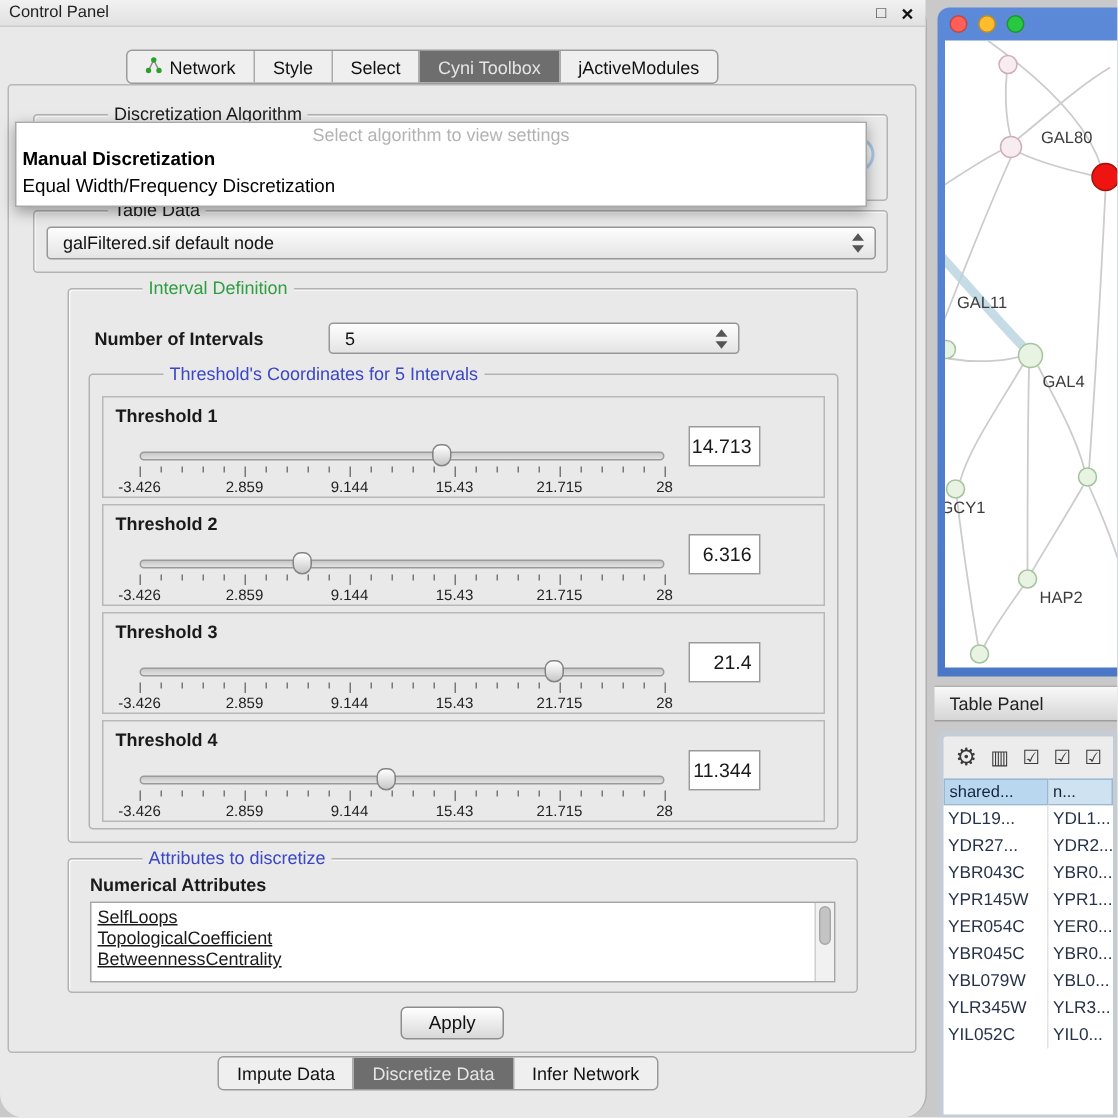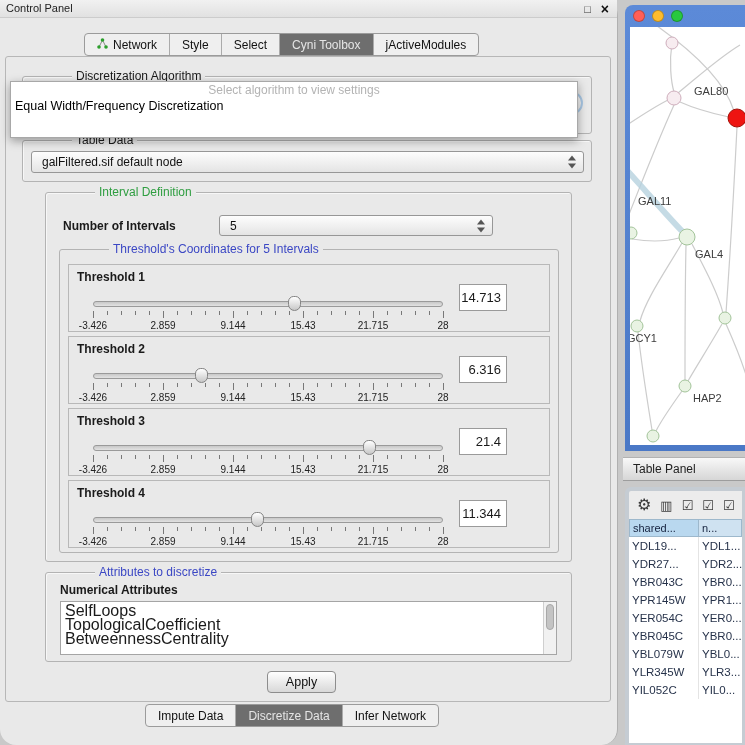--- a/index.html
+++ b/index.html
@@ -60,21 +60,21 @@
 .thumb{position:absolute;top:-5px;width:13px;height:15px;margin-left:-7px;background:linear-gradient(#ffffff,#c7c7c7);border:1px solid #848484;border-radius:6px 6px 7px 7px;}
 .ticks{position:absolute;left:0;right:0;top:10px;height:8px;}
 .ticks i{position:absolute;width:1px;background:#787878;top:0;}
 .ticks i.mi{height:4px;}
 .ticks i.ma{height:7px;}
 .scale{position:absolute;left:0;right:0;top:19px;height:12px;font-size:10px;color:#222;}
 .scale span{position:absolute;transform:translateX(-50%);white-space:nowrap;}
 .value-box{position:absolute;right:42px;top:19px;width:48px;height:27px;background:#fff;border:1px solid #9a9a9a;font-size:13px;text-align:right;line-height:25px;padding-right:5px;}
 
 #num-attr-label{position:absolute;left:14px;top:10px;font-weight:bold;font-size:12px;}
-#attr-list{position:absolute;left:14px;top:28px;right:14px;height:54px;background:#fff;border:1px solid #a5a5a5;overflow:hidden;font-size:16px;padding:2px 0 0 4px;}
+#attr-list{position:absolute;left:14px;top:28px;right:14px;height:54px;background:#fff;border:1px solid #a5a5a5;overflow:hidden;font-size:12px;padding:2px 0 0 4px;text-decoration:underline;}
 .list-item{line-height:14px;white-space:nowrap;}
 #attr-scrollbar{position:absolute;right:0;top:0;bottom:0;width:13px;background:#f1f1f1;border-left:1px solid #cfcfcf;}
 #attr-scroll-thumb{position:absolute;left:2px;right:2px;top:2px;height:26px;background:#c4c4c4;border:1px solid #a8a8a8;border-radius:5px;}
 
 #apply-btn{position:absolute;left:267px;top:671px;width:69px;height:22px;background:linear-gradient(#ffffff,#d8d8d8);border:1px solid #8d8d8d;border-radius:4px;font-size:12.5px;text-align:center;line-height:20px;color:#111;}
 
 
 #net-window{position:absolute;left:625px;top:5px;width:121px;height:446px;background:linear-gradient(#5c8ad8,#4a78c6);border-radius:8px 0 0 0;}
 #traffic-lights{position:absolute;left:8px;top:5px;display:flex;gap:7px;}
 .tl{width:12px;height:12px;border-radius:50%;display:inline-block;border:1px solid rgba(0,0,0,.25);}
@@ -143,20 +143,21 @@
       <div class="combo focused" style="left:8px;top:14px;right:8px;height:24px;">
         <span class="spinner">
             <i class="up"></i>
             <i class="dn"></i>
           </span>
       </div>
     </div>
 
     <div id="algo-popup">
       <div class="popup-header">Select algorithm to view settings</div>
+      <div class="popup-item bold">Manual Discretization</div>
       <div class="popup-item">Equal Width/Frequency Discretization</div>
     </div>
 
     <div id="g-tabledata" class="group">
       <span class="group-title">Table Data</span>
       <div class="combo" style="left:8px;top:10px;right:7px;height:22px;">
         <span class="val">galFiltered.sif default node</span>
         <span class="spinner">
             <i class="up"></i>
             <i class="dn"></i>

